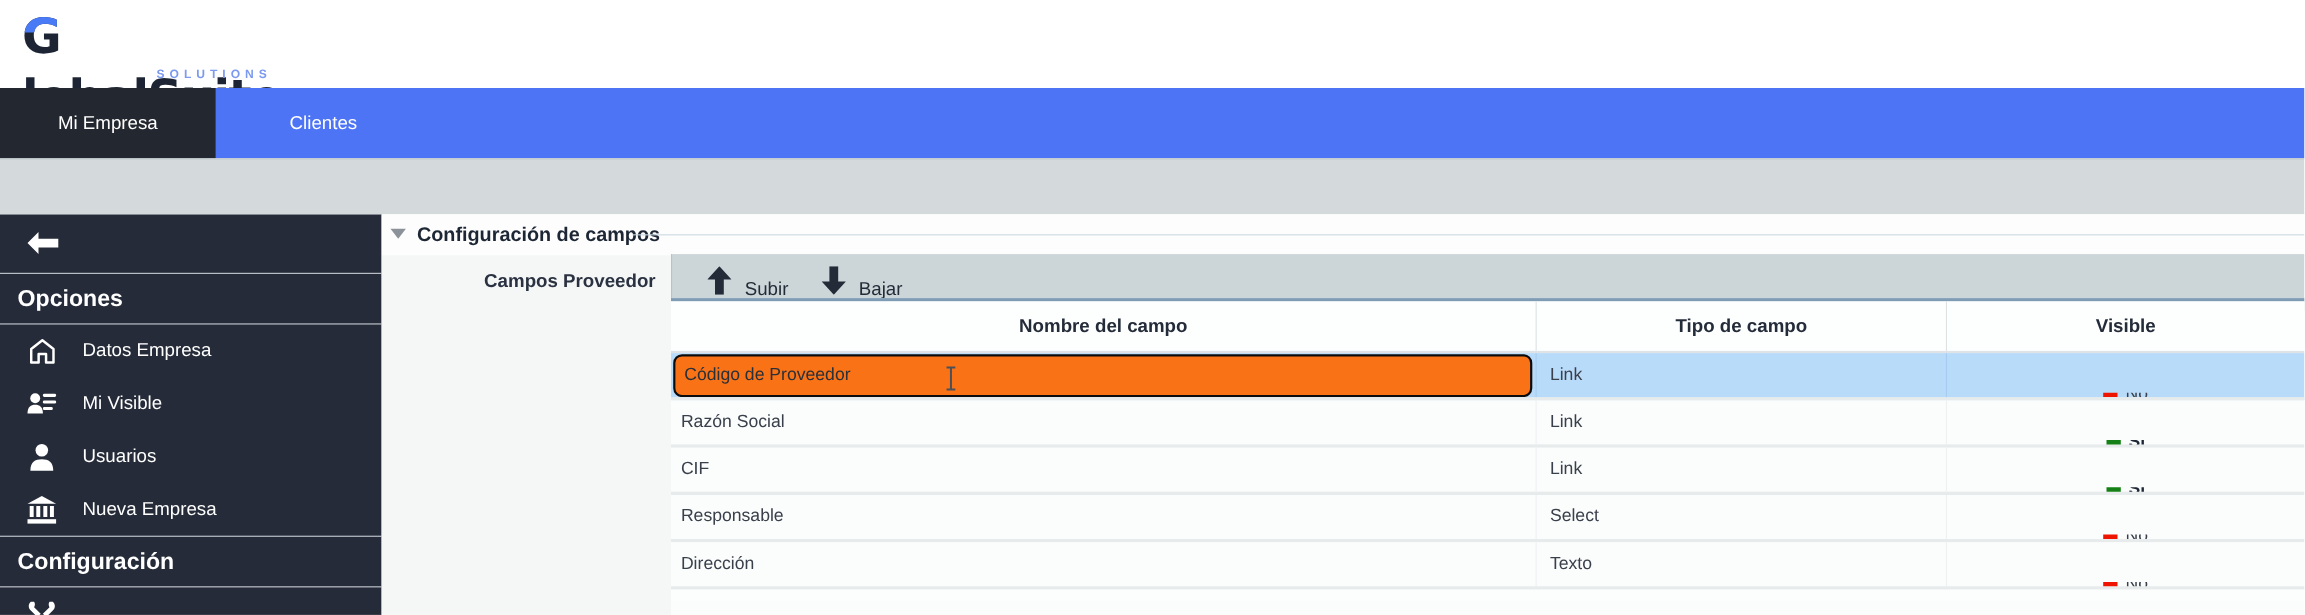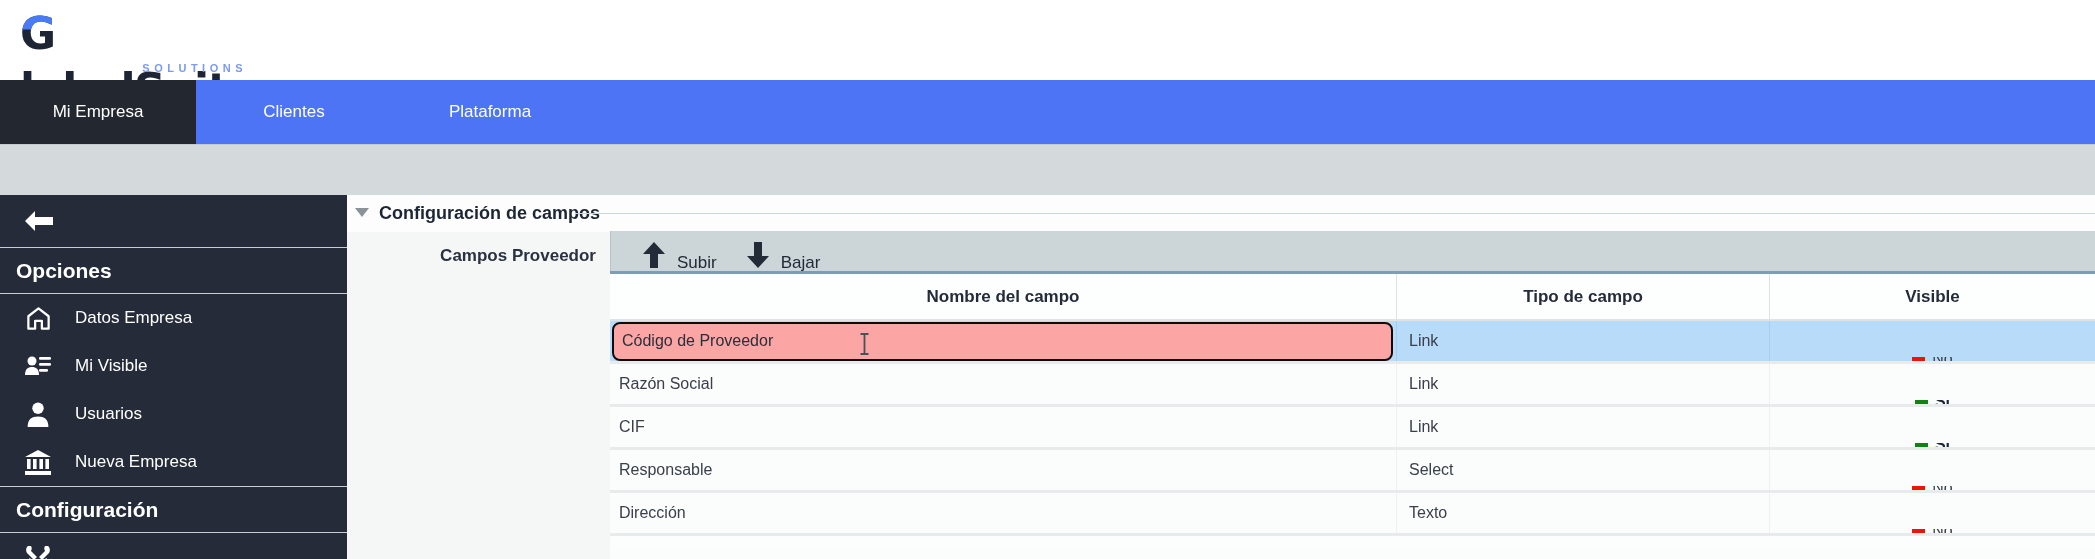--- a/index.html
+++ b/index.html
@@ -75,21 +75,21 @@
   .cell-type { padding-left:12px; }
   .cell-visible { justify-content:center; gap:7px; }
   .vis-square { width:13px; height:13px; display:inline-block; }
   .cell-visible.yes .vis-square { background:#158015; }
   .cell-visible.yes span.vis-text { font-weight:bold; color:#1d2634; }
   .cell-visible.no .vis-square { background:#ee1400; }
 
   .row.selected { background:#b9dbfa; }
   .row.selected .t-cell { border-right-color:#a6cdf0; }
   .row.selected .cell-name { padding:0; }
-  .name-input { position:relative; width:781px; height:39px; margin:0 2px; background:#fca5a5;
+  .name-input { position:relative; width:781px; height:39px; margin:0 2px; background:#f97316;
                 border:2.5px solid #0c0c0c; border-radius:8px; display:flex; align-items:center;
                 padding-left:8px; font-size:16px; color:#2a2f38; }
   .ibeam { position:absolute; left:243px; top:8px; }
 
   .partial-row { height:10px; background:#fcfdfd; }
 </style>
 </head>
 <body>
 
 <div class="screen">
@@ -97,21 +97,20 @@
   <header class="topbar">
     <div class="logo">
       <span class="logo-main"><span class="logo-g"><span>G</span><span class="g-blue">G</span></span><span>lobalSuite</span></span>
       <span class="logo-sub">SOLUTIONS</span>
     </div>
   </header>
 
   <nav class="navbar">
     <div class="nav-item active">Mi Empresa</div>
     <div class="nav-item">Clientes</div>
-    <div class="nav-item">Plataforma</div>
   </nav>
 
   <div class="grayband"></div>
 
   <aside class="sidebar">
     <div class="side-back">
       <span class="icn">
         <svg width="34" height="24" viewBox="0 0 34 24">
             <path d="M13 2 L3 12 L13 22 L13 16 L31 16 L31 8 L13 8 Z" fill="#ffffff"></path>
           </svg>

